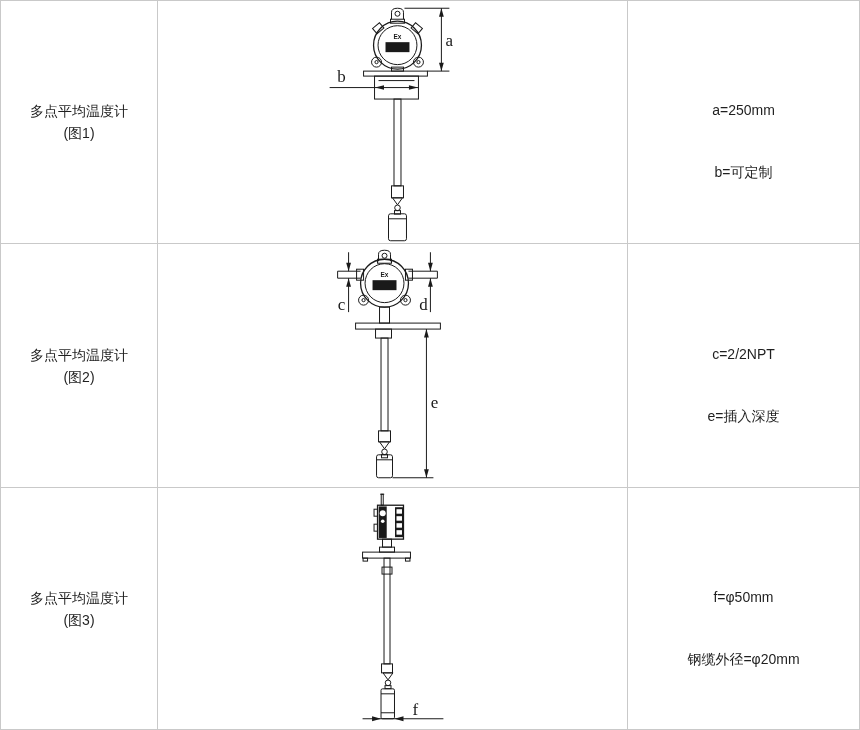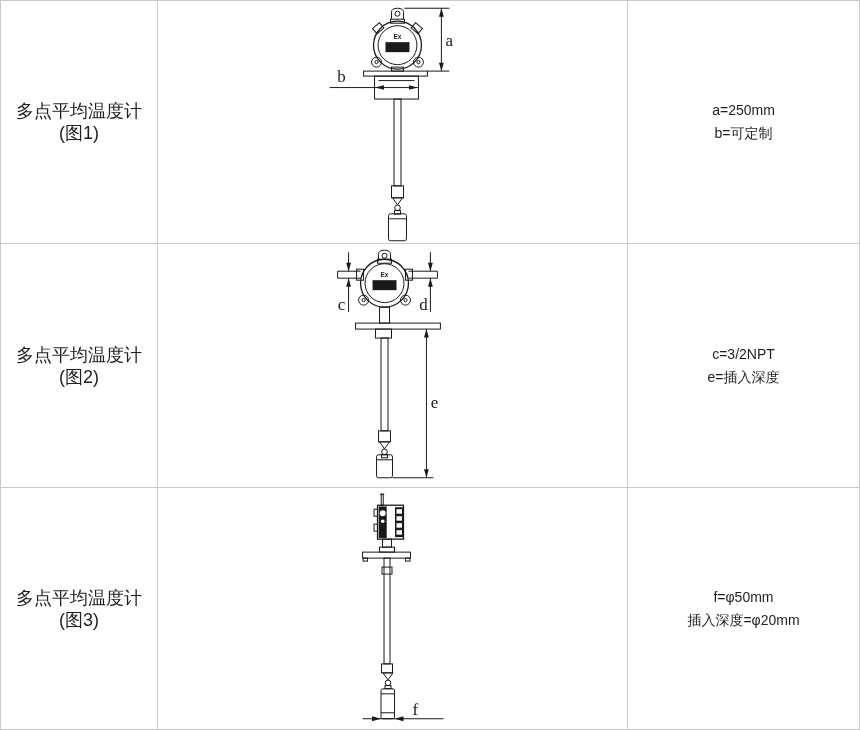--- a/index.html
+++ b/index.html
@@ -14,22 +14,22 @@
     grid-template-rows:243px 244px 241px;
     width:858px;height:728px;
   }
   .cell{
     box-sizing:border-box;
     display:flex;flex-direction:column;align-items:center;justify-content:center;
     overflow:hidden;
   }
   .cell.b-r{border-right:1px solid #c9c9c9;}
   .cell.b-b{border-bottom:1px solid #c9c9c9;}
-  .title-line{font-size:18px;line-height:22px;text-align:right;}
-  .spec-line{font-size:14px;line-height:23px;text-align:right;}
+  .title-line{font-size:14px;line-height:22px;text-align:right;}
+  .spec-line{font-size:14px;line-height:23px;text-align:right;margin-top:39px;}
   .fig-cell{justify-content:flex-start;}
   svg{display:block;}
   .ln{stroke:#1a1a1a;fill:none;stroke-width:1;}
   .ln2{stroke:#1a1a1a;fill:none;stroke-width:1.3;}
   .fill{fill:#1a1a1a;stroke:none;}
   .wfill{fill:#ffffff;stroke:none;}
   .arr{fill:#1a1a1a;stroke:none;}
   .dim{font-family:"Liberation Serif", serif;font-size:17px;fill:#1a1a1a;stroke:none;text-anchor:middle;}
   .ex{font-family:"Liberation Sans", sans-serif;font-size:6.5px;font-weight:bold;fill:#1a1a1a;stroke:none;text-anchor:middle;}
 </style>
@@ -149,21 +149,21 @@
 
         <line class="ln" x1="235" y1="234" x2="276" y2="234"></line>
         <line class="ln" x1="269" y1="85" x2="269" y2="234"></line>
         <polygon class="arr" points="269,85 266.6,93.5 271.4,93.5"></polygon>
         <polygon class="arr" points="269,234 266.6,225.5 271.4,225.5"></polygon>
         <text class="dim" x="277" y="164">e</text>
       </svg>
     </div>
 
     <div class="cell b-b">
-      <div class="spec-line">c=3/2NPT</div>
+      <div class="spec-line">c=2/2NPT</div>
       <div class="spec-line">e=插入深度</div>
     </div>
 
     <div class="cell b-r">
       <div class="title-line">多点平均温度计</div>
       <div class="title-line">(图3)</div>
     </div>
 
     <div class="cell b-r fig-cell">
       <svg width="469" height="241" viewBox="0 0 470 241">
@@ -200,17 +200,17 @@
 
         <line class="ln" x1="205" y1="231" x2="286" y2="231"></line>
         <polygon class="arr" points="223.5,231 214.5,228.6 214.5,233.4"></polygon>
         <polygon class="arr" points="237,231 246,228.6 246,233.4"></polygon>
         <text class="dim" x="258" y="227">f</text>
       </svg>
     </div>
 
     <div class="cell">
       <div class="spec-line">f=φ50mm</div>
-      <div class="spec-line">插入深度=φ20mm</div>
+      <div class="spec-line">钢缆外径=φ20mm</div>
     </div>
 
   </div>
 </div>
 
 </body></html>

